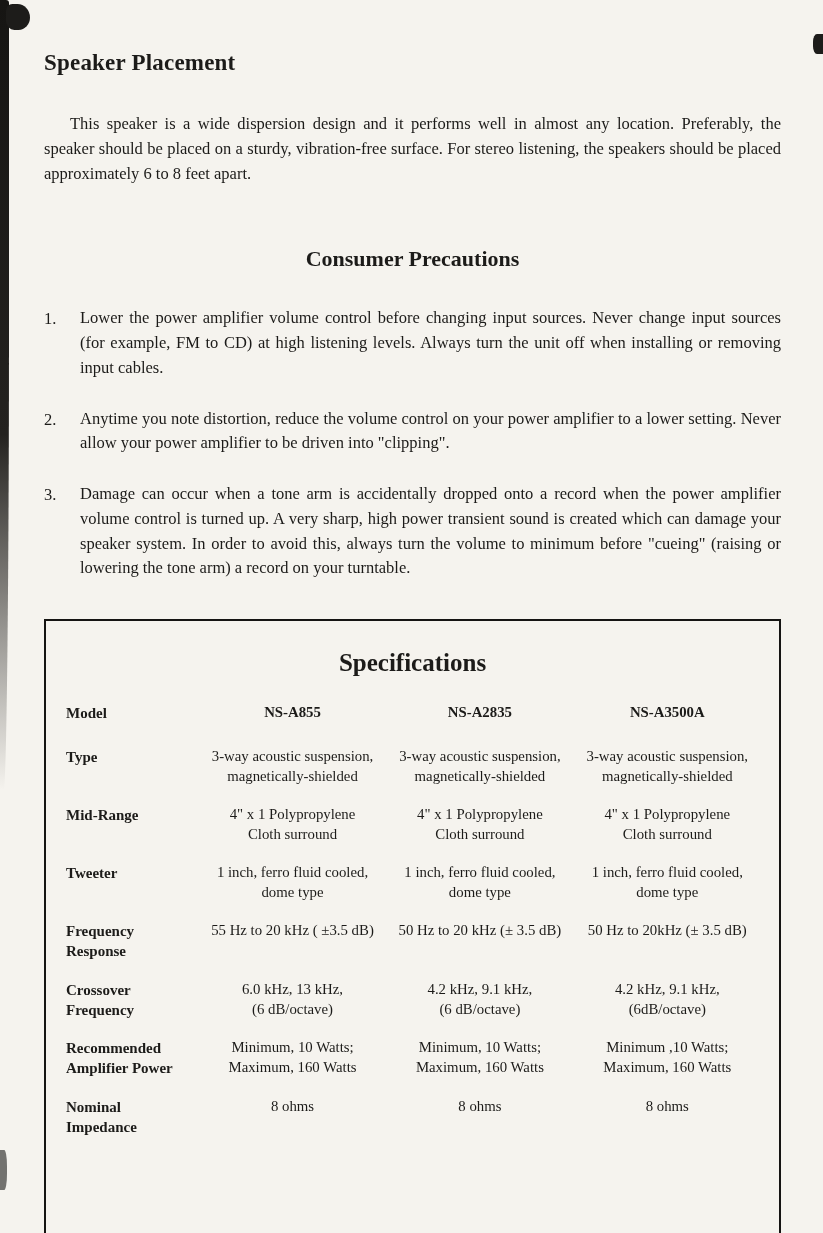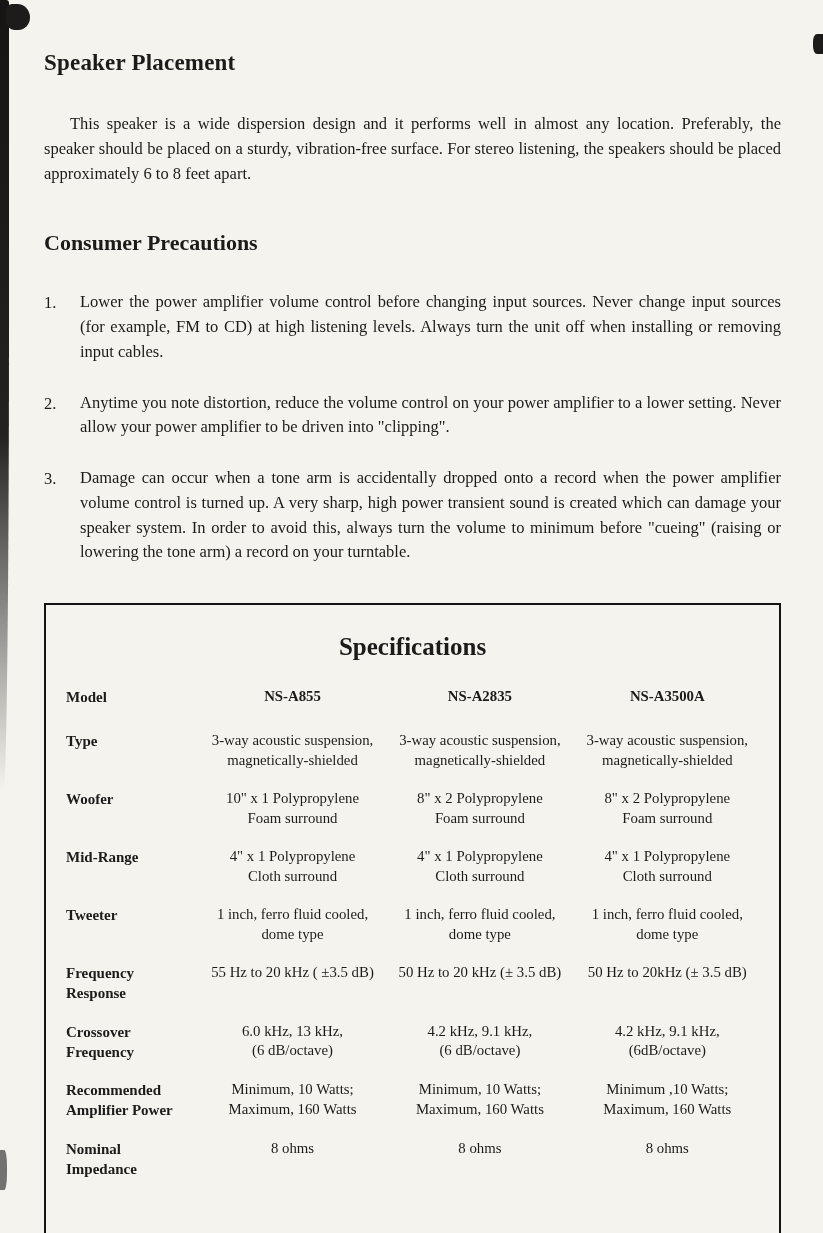--- a/index.html
+++ b/index.html
@@ -46,22 +46,22 @@
     letter-spacing: .2px;
   }
   .intro {
     margin-top: 36px;
     font-size: 16.5px;
     line-height: 1.5;
     text-align: justify;
     text-indent: 26px;
   }
   .section-title {
-    margin-top: 44px;
-    text-align: left;
+    margin-top: 60px;
+    text-align: center;
     font-size: 22px;
     font-weight: bold;
   }
   .precautions { margin-top: 34px; }
   .precaution {
     display: flex;
     margin-top: 26px;
     font-size: 16.5px;
     line-height: 1.5;
   }
@@ -157,29 +157,20 @@
         <tr>
           <th>Type</th>
           <td>3-way acoustic suspension,
 magnetically-shielded</td>
           <td>3-way acoustic suspension,
 magnetically-shielded</td>
           <td>3-way acoustic suspension,
 magnetically-shielded</td>
         </tr>
         <tr>
-          <th>Woofer</th>
-          <td>10" x 1 Polypropylene
-Foam surround</td>
-          <td>8" x 2 Polypropylene
-Foam surround</td>
-          <td>8" x 2 Polypropylene
-Foam surround</td>
-        </tr>
-        <tr>
           <th>Mid-Range</th>
           <td>4" x 1 Polypropylene
 Cloth surround</td>
           <td>4" x 1 Polypropylene
 Cloth surround</td>
           <td>4" x 1 Polypropylene
 Cloth surround</td>
         </tr>
         <tr>
           <th>Tweeter</th>

